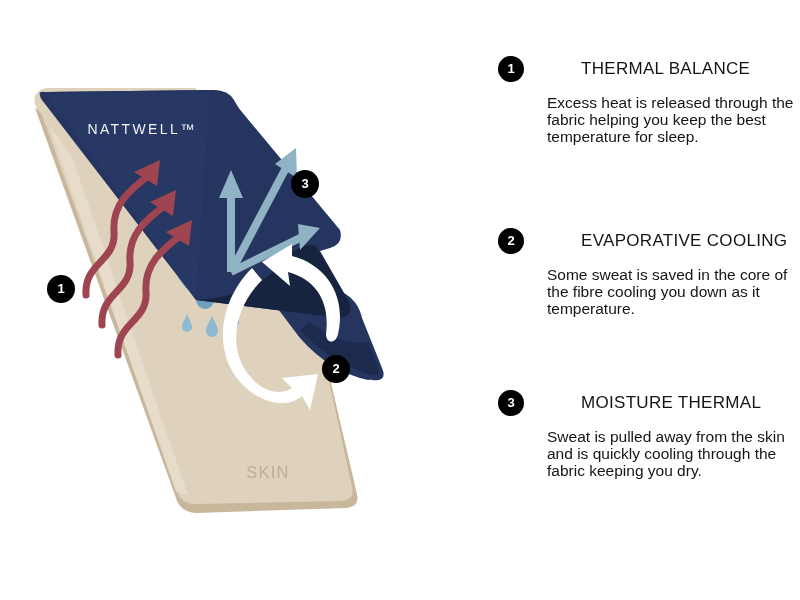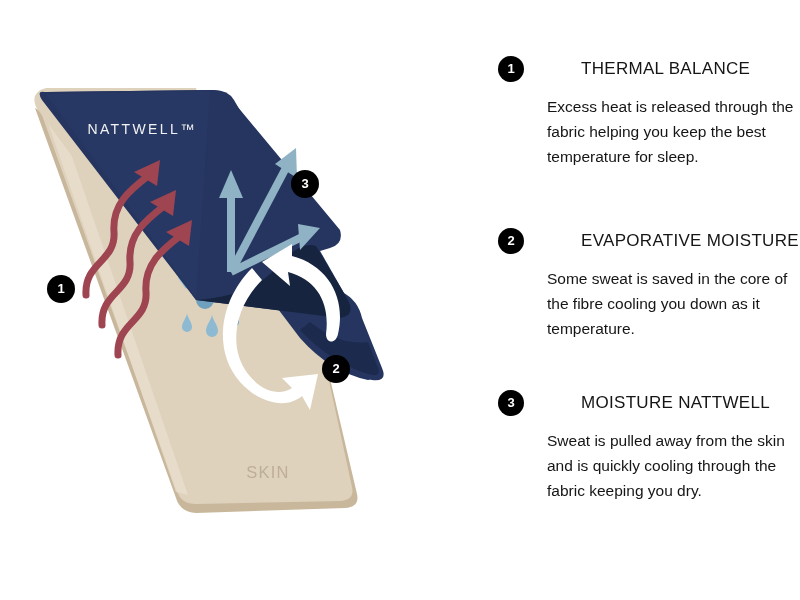--- a/index.html
+++ b/index.html
@@ -73,21 +73,21 @@
     color: #151515;
     white-space: nowrap;
     margin-left: 37px;
   }
   .feature-body {
     position: absolute;
     left: 49px;
     top: 38px;
     width: 250px;
     font-size: 15.5px;
-    line-height: 25px;
+    line-height: 17px;
     color: #151515;
   }
 
   
   .ill-badge {
     position: absolute;
     width: 28px;
     height: 28px;
     border-radius: 50%;
     background: #000000;
@@ -256,24 +256,24 @@
   <div id="features">
 
     <div class="feature f1">
       <div class="badge">1</div>
       <div class="feature-title">THERMAL BALANCE</div>
       <div class="feature-body">Excess heat is released through the fabric helping you keep the best temperature for sleep.</div>
     </div>
 
     <div class="feature f2">
       <div class="badge">2</div>
-      <div class="feature-title">EVAPORATIVE MOISTURE</div>
+      <div class="feature-title">EVAPORATIVE COOLING</div>
       <div class="feature-body">Some sweat is saved in the core of the fibre cooling you down as it temperature.</div>
     </div>
 
     <div class="feature f3">
       <div class="badge">3</div>
-      <div class="feature-title">MOISTURE NATTWELL</div>
+      <div class="feature-title">MOISTURE THERMAL</div>
       <div class="feature-body">Sweat is pulled away from the skin and is quickly cooling through the fabric keeping you dry.</div>
     </div>
 
   </div>
 </div>
 
 </body></html>

